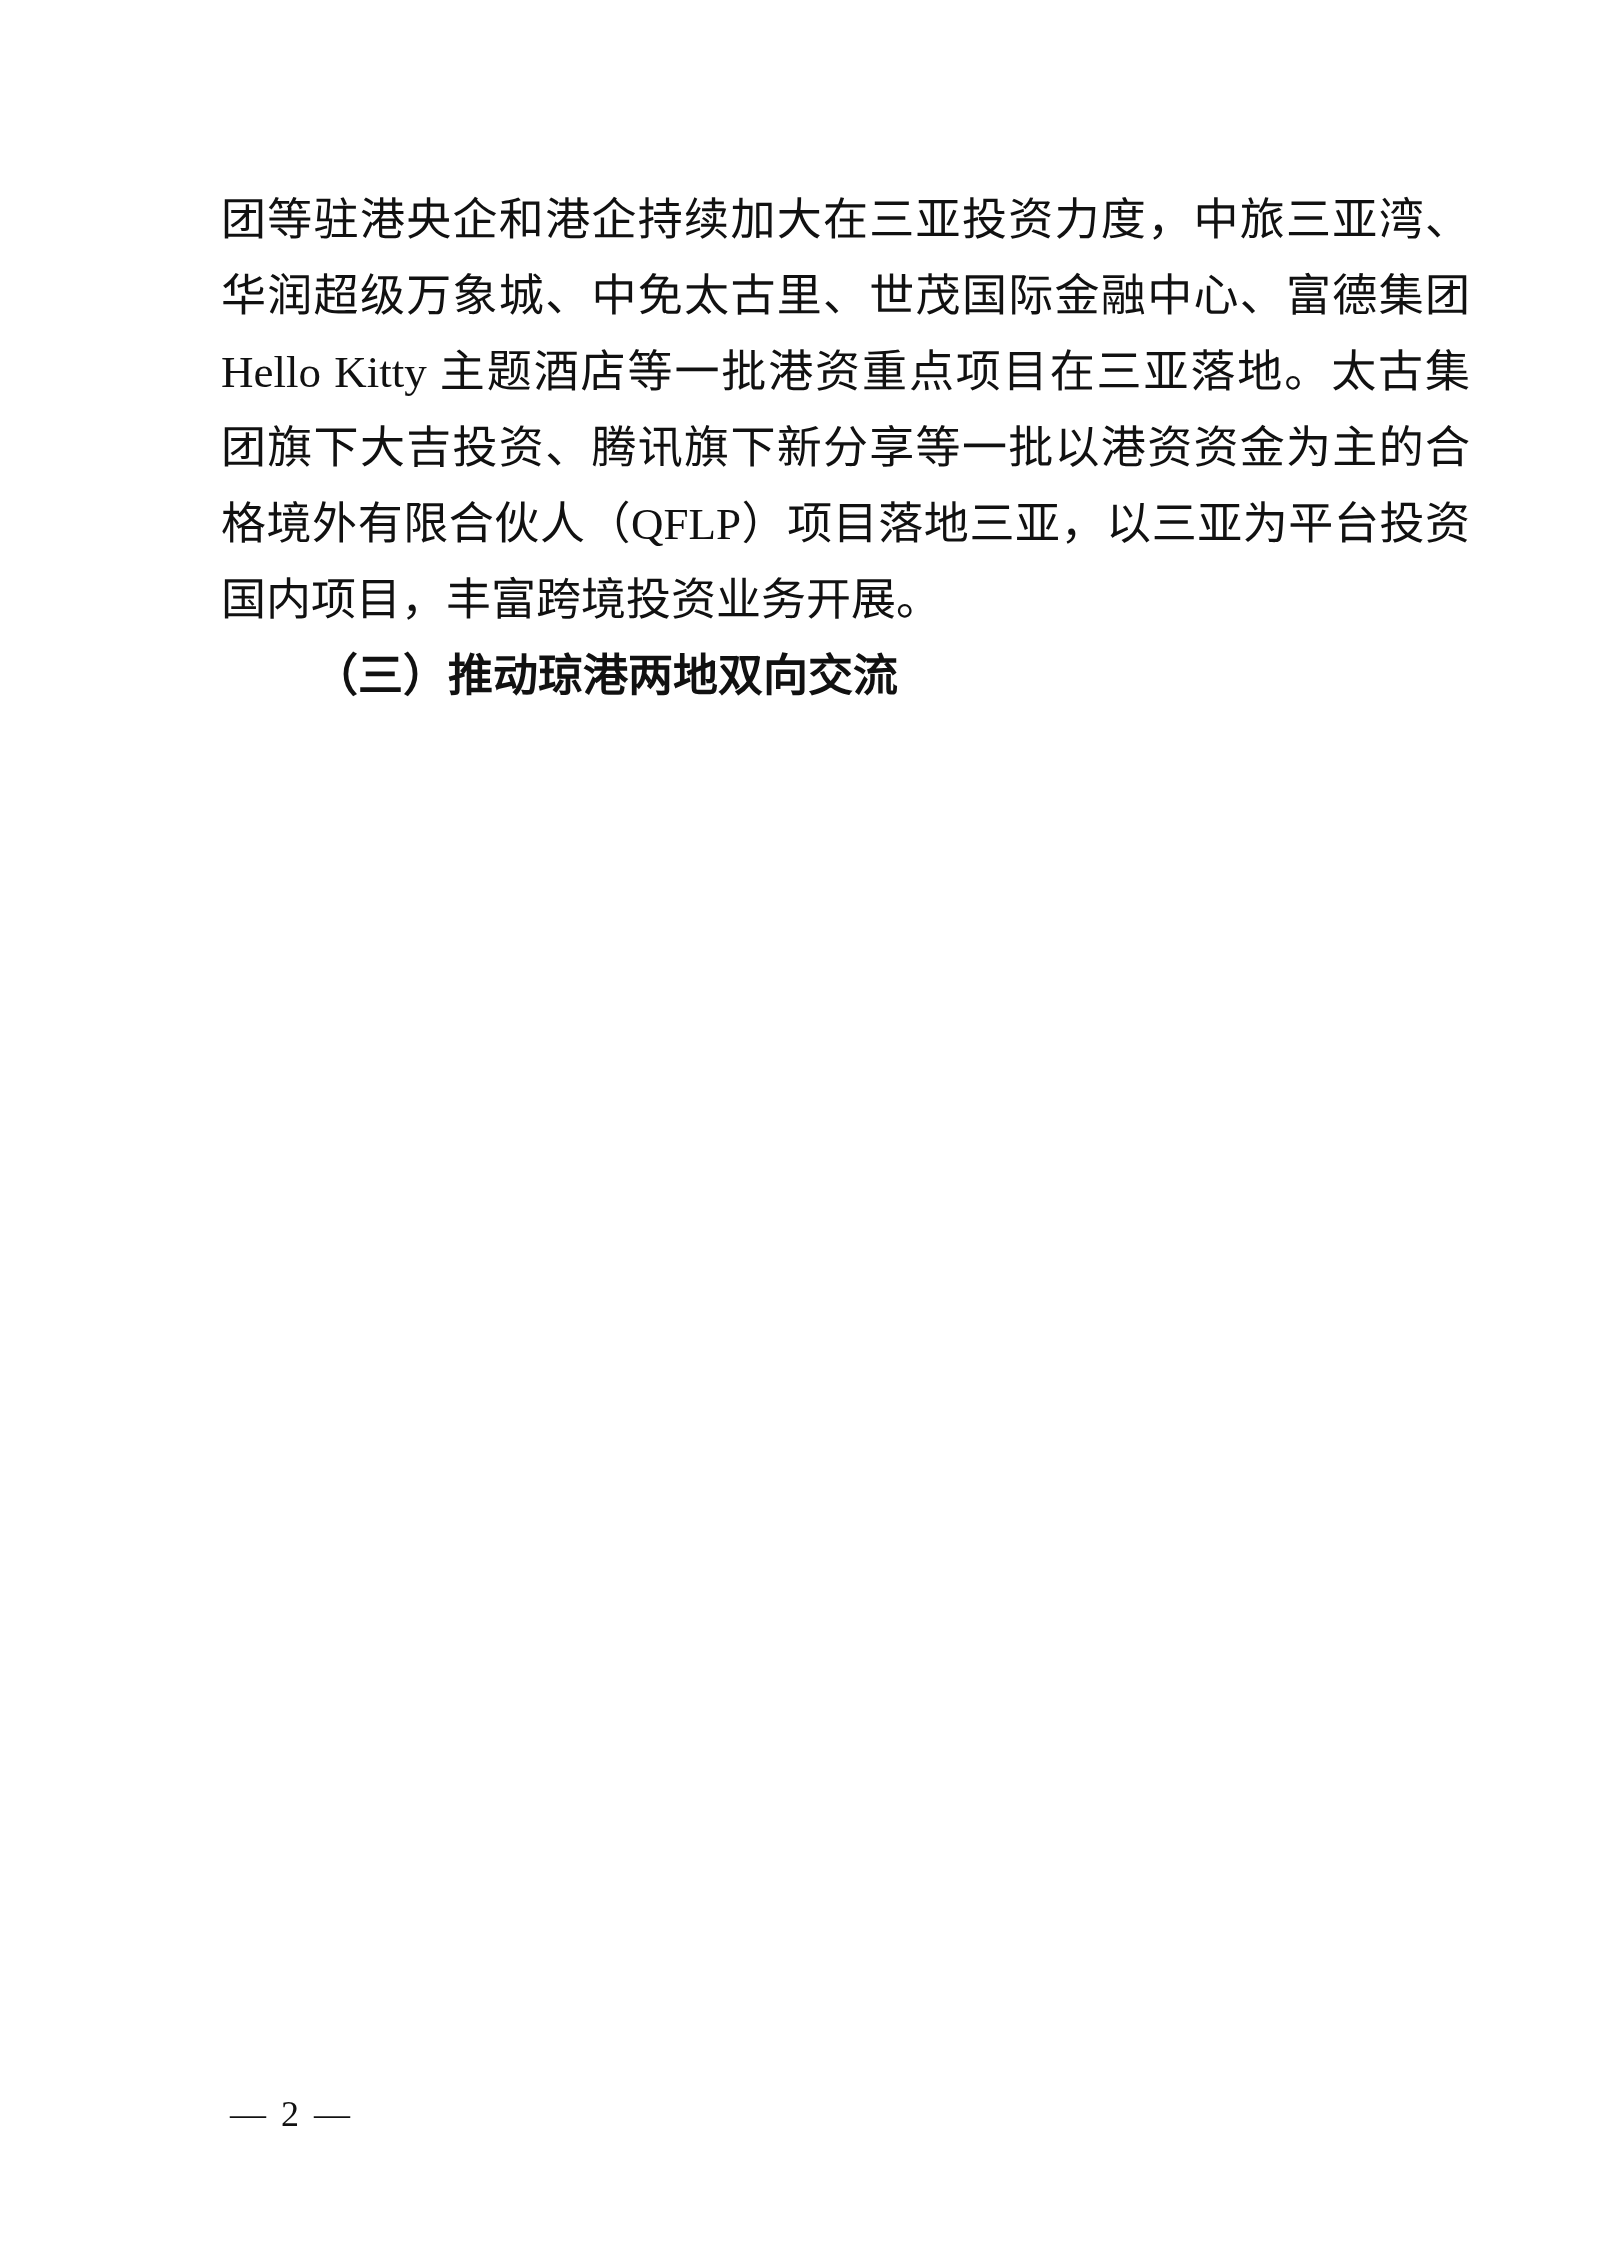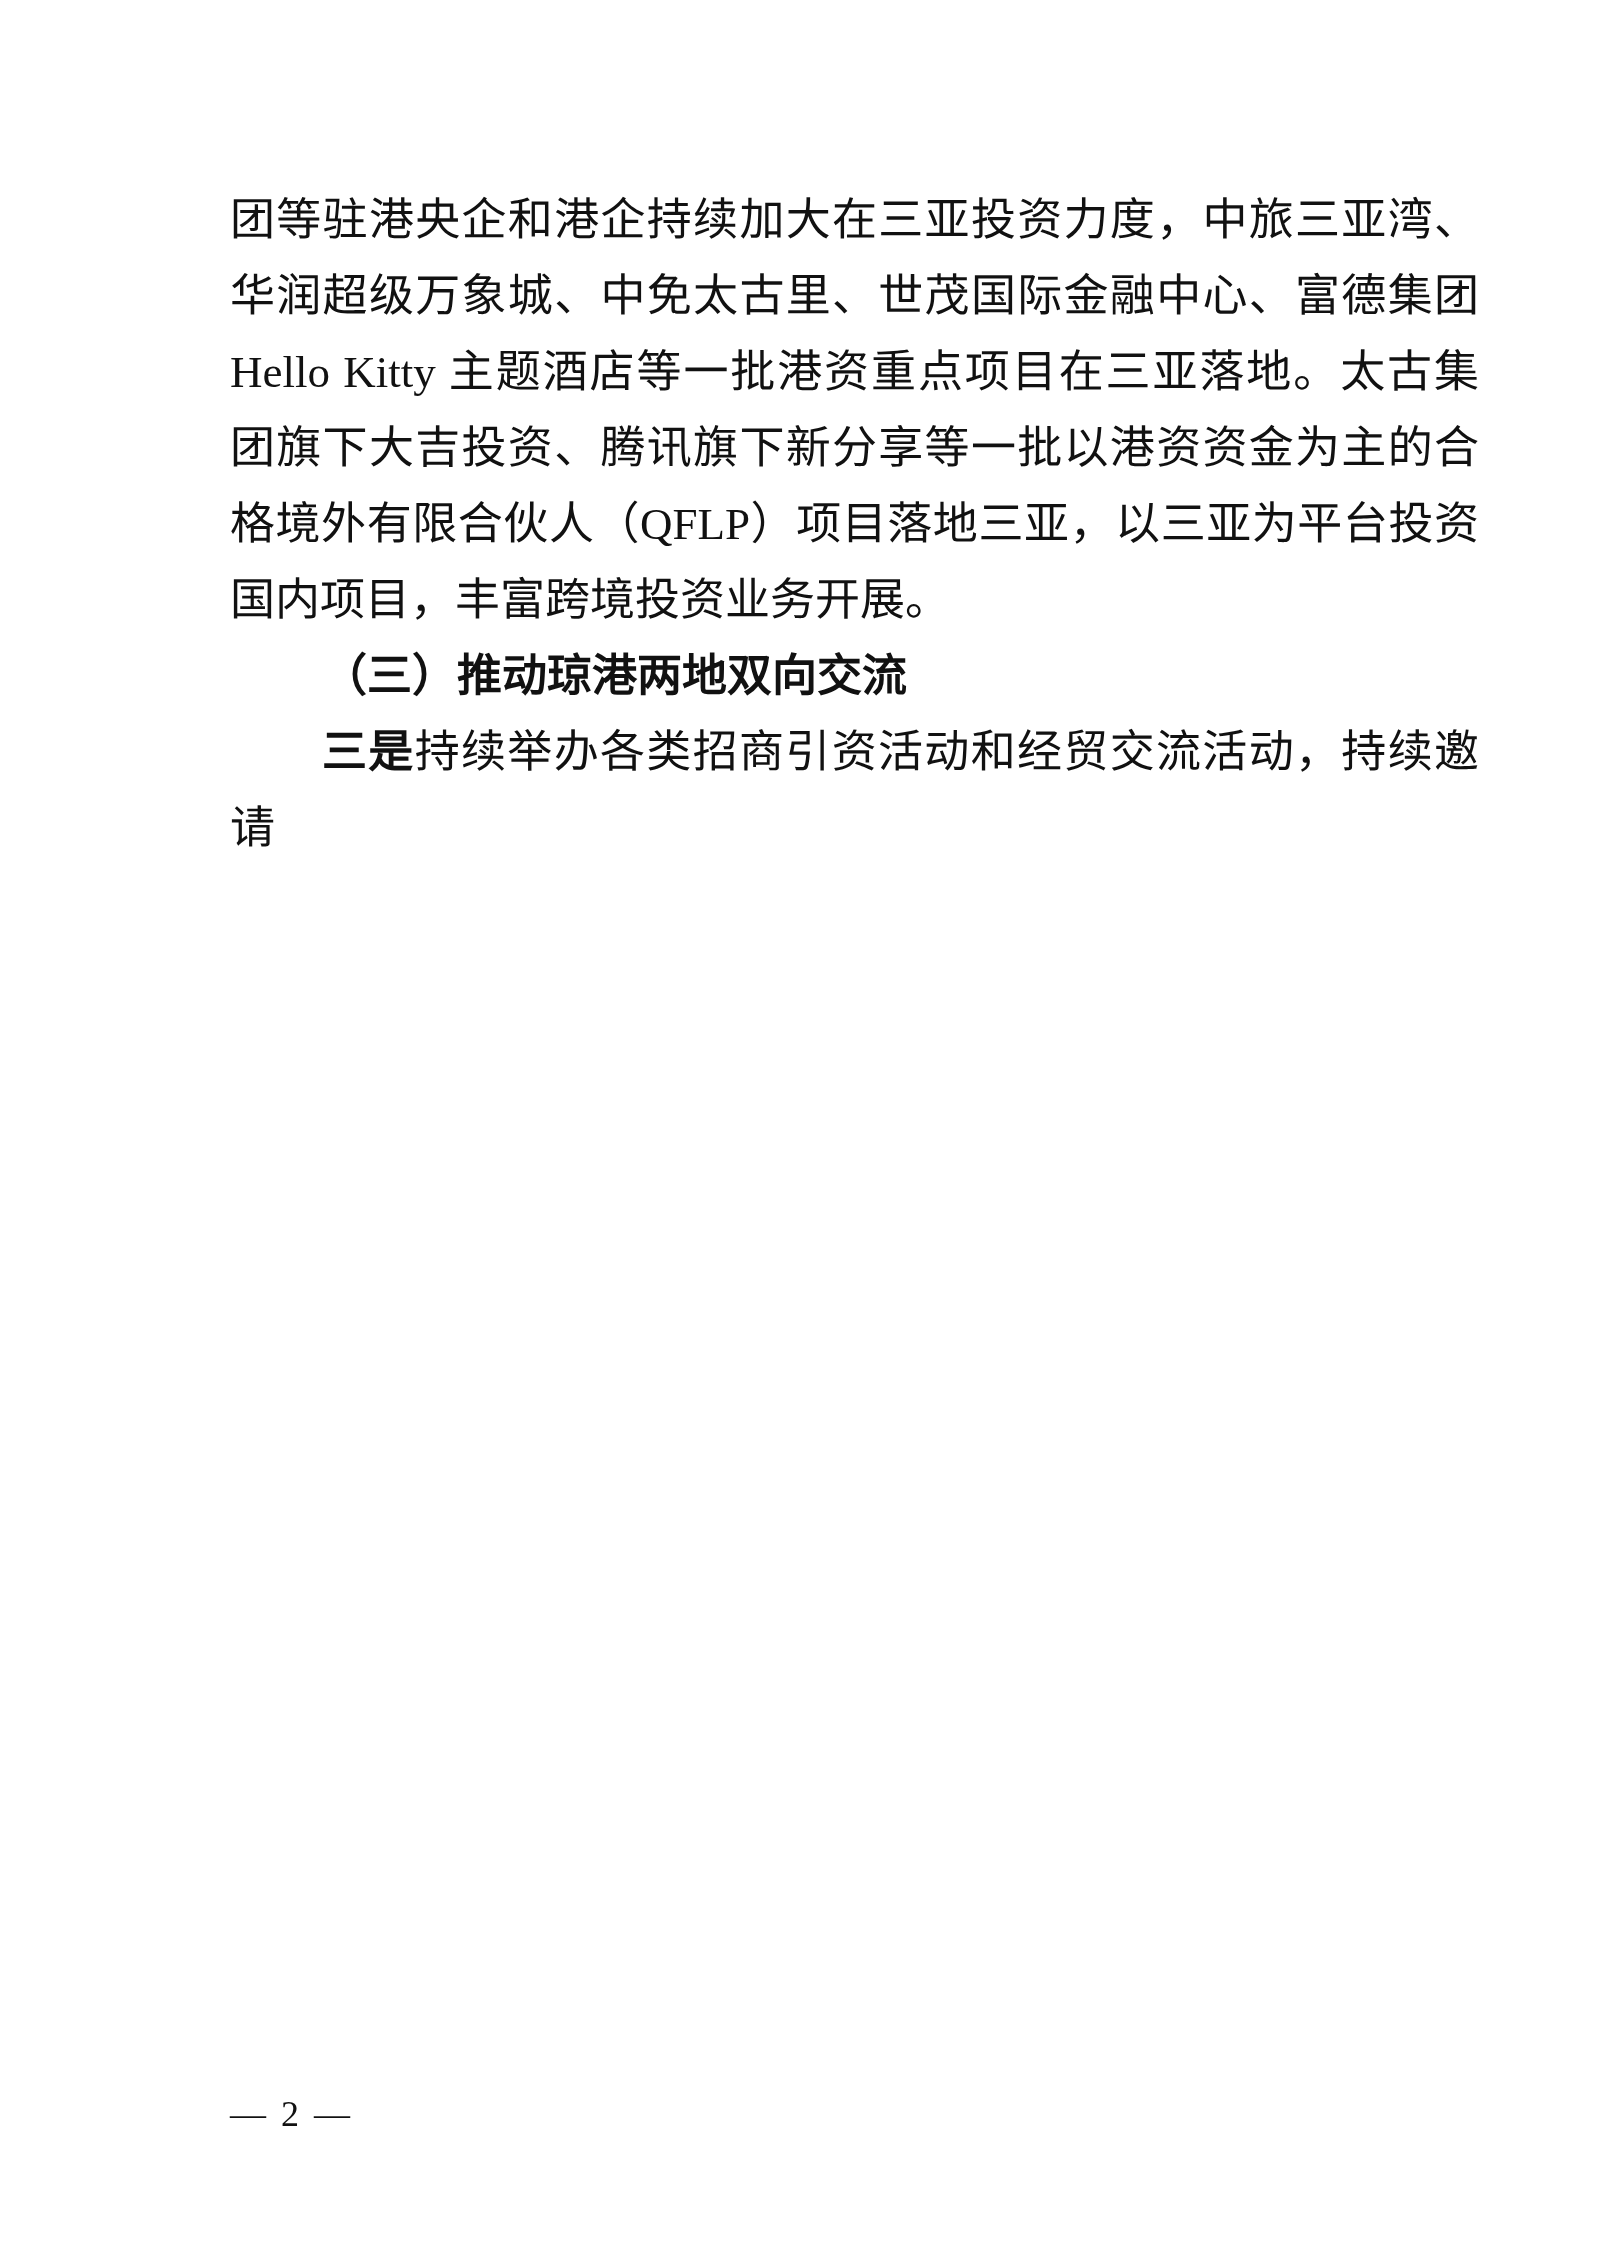--- a/index.html
+++ b/index.html
@@ -12,21 +12,21 @@
     width: 1623px;
     height: 2261px;
     margin: 0 auto;
     background: #ffffff;
     color: #111111;
     font-family: "Liberation Serif", "DejaVu Serif", serif;
     overflow: hidden;
   }
   .content {
     position: absolute;
-    left: 230px;
+    left: 221px;
     top: 182px;
     width: 1249px;
   }
   .content p {
     margin: 0;
     font-size: 45px;
     line-height: 76px;
     text-align: justify;
     text-justify: inter-character;
     color: #111111;
@@ -60,19 +60,18 @@
   <div class="content">
 
     <p class="body-text">团等驻港央企和港企持续加大在三亚投资力度，中旅三亚湾、华润超级万象城、中免太古里、世茂国际金融中心、富德集团 Hello Kitty 主题酒店等一批港资重点项目在三亚落地。太古集团旗下大吉投资、腾讯旗下新分享等一批以港资资金为主的合格境外有限合伙人（QFLP）项目落地三亚，以三亚为平台投资国内项目，丰富跨境投资业务开展。</p>
 
     <p class="heading indent">（三）推动琼港两地双向交流</p>
 
 
 
 
 
-    <p class="body-text indent"><span class="lead">三是</span><span>持续举办各类招商引资活动和经贸交流活动，持续邀请</span></p>
 
   </div>
 
   <div class="footer">— 2 —</div>
 </div>
 
 
 </body></html>

